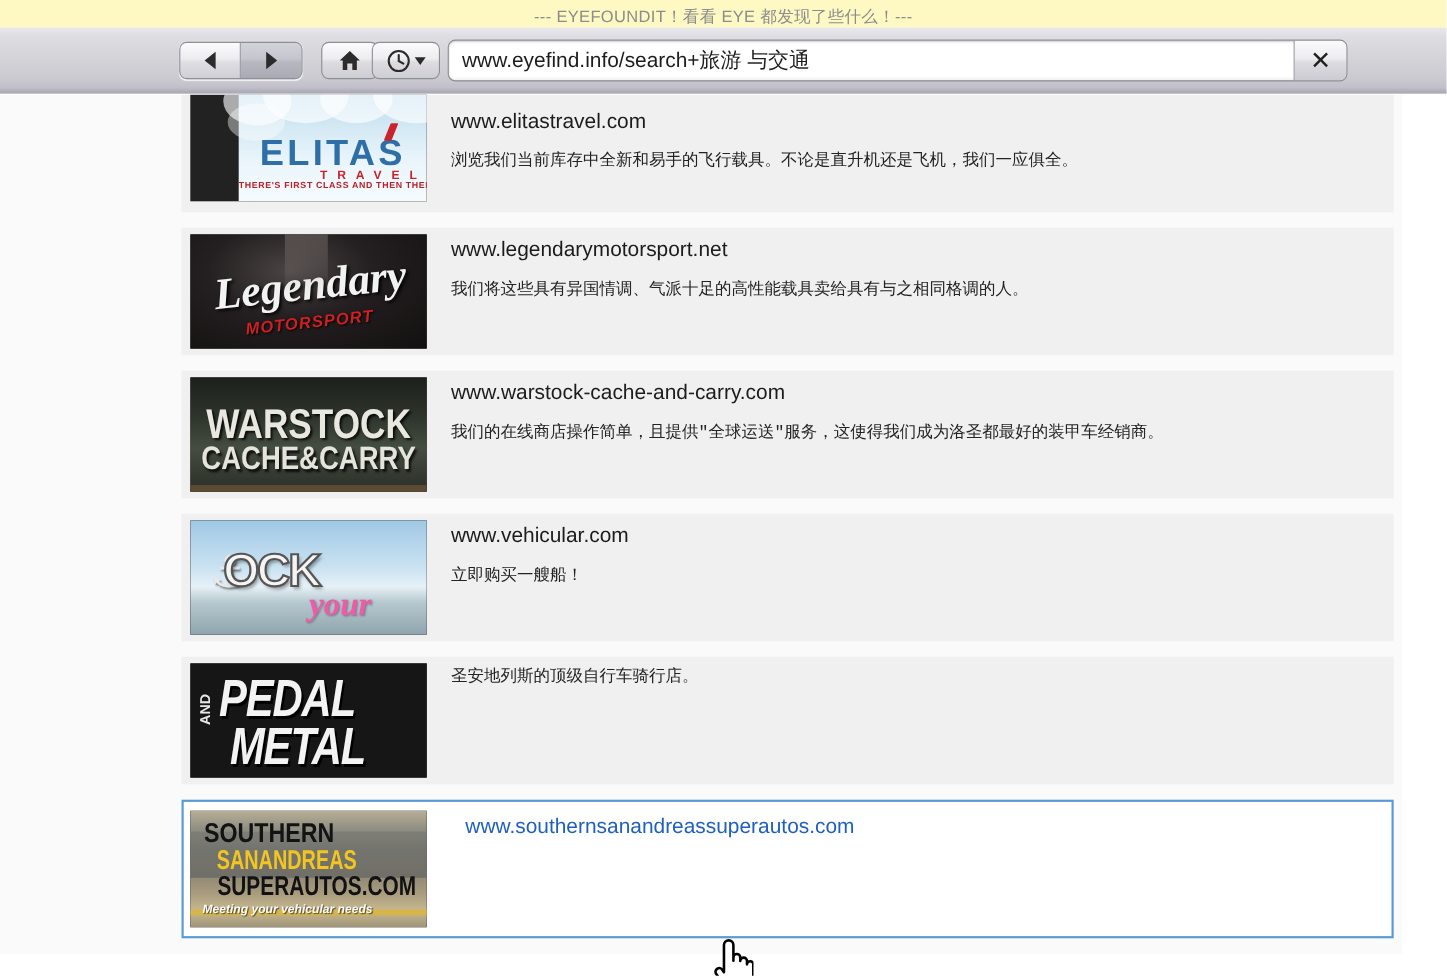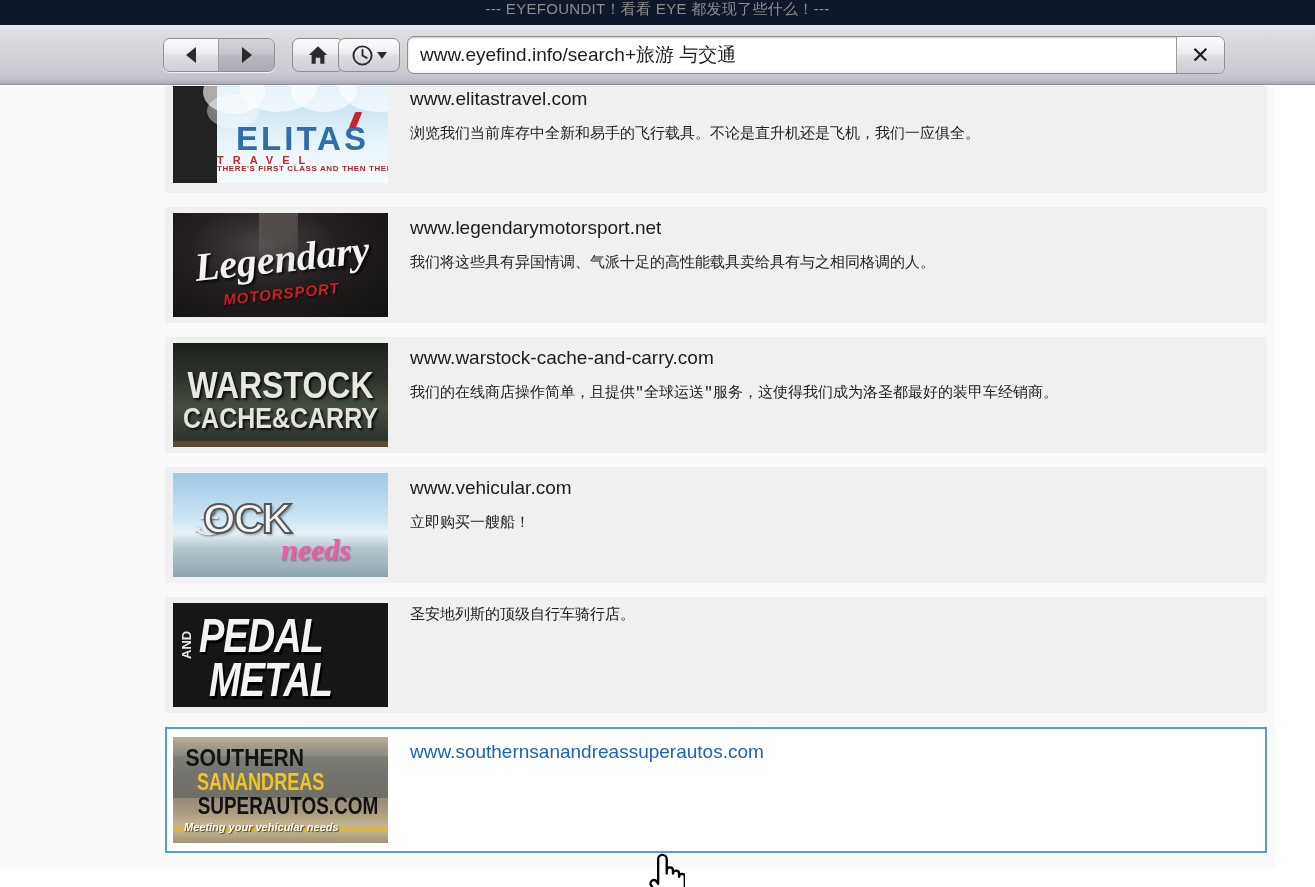--- a/index.html
+++ b/index.html
@@ -8,22 +8,22 @@
     width: 1315px; height: 887px;
     overflow: hidden;
     background: #ffffff;
     font-family: "Liberation Sans", "DejaVu Sans", sans-serif;
   }
 
   
   .titlebar {
     position: absolute; left: 0; top: 0;
     width: 1315px; height: 25px;
-    background: #0f172a;
-    display: flex; align-items: flex-start; justify-content: center;
+    background: #fef9c3;
+    display: flex; align-items: flex-end; justify-content: center;
   }
   .titlebar-text {
     color: #8c8c8c;
     font-size: 15px;
     letter-spacing: 0.3px;
     white-space: nowrap;
   }
 
   
   .toolbar {
@@ -138,28 +138,28 @@
 
   .thumb {
     position: relative;
     flex: 0 0 215px;
     height: 104px;
     margin: 6px 0 0 8px;
     overflow: hidden;
     background: #222;
   }
   .result.first .thumb { height: 97px; margin-top: 0; }
-  .result.selected .thumb { margin: 8px 0 0 6px; height: 106px; text-decoration: underline; }
+  .result.selected .thumb { margin: 8px 13px 0 6px; height: 106px; text-decoration: underline; }
 
   .rtext {
     flex: 1 1 auto;
     padding-left: 22px;
     padding-top: 8px;
   }
-  .result.first .rtext { padding-top: 0; }
+  .result.first .rtext { padding-top: 12px; }
   .result.selected .rtext { padding-top: 10px; }
 
   .rurl {
     font-size: 19px;
     color: #1c1c1c;
     line-height: 26px;
     margin-bottom: 12px;
     white-space: nowrap;
   }
   .rurl.link { color: #1f5fbf; }
@@ -190,21 +190,21 @@
     color: #2f6fa8;
   }
   .elitas-accent {
     position: absolute; left: 135px; top: 26px;
     width: 7px; height: 16px; background: #c9232c;
     transform: skewX(-22deg);
     border-radius: 1px;
   }
   .elitas-travel {
     position: absolute; left: 0; right: 0; top: 68px;
-    text-align: left;
+    text-align: right;
     font-size: 11px; font-weight: bold; letter-spacing: 9px;
     color: #c9232c;
   }
   .elitas-tag {
     position: absolute; left: 0; right: 0; bottom: 10px;
     text-align: center;
     font-size: 8px; font-weight: bold; letter-spacing: 0.6px;
     color: #b8202a;
     white-space: nowrap;
   }
@@ -442,21 +442,21 @@
           <div class="rurl">www.warstock-cache-and-carry.com</div>
           <div class="rdesc">我们的在线商店操作简单，且提供"全球运送"服务，这使得我们成为洛圣都最好的装甲车经销商。</div>
         </div>
       </div>
 
       <div class="result">
         <div class="thumb">
           <div class="logo lg-dock">
             <span class="dock-anchor">⚓</span>
             <span class="dock-word">OCK</span>
-            <span class="dock-tease">needs</span>
+            <span class="dock-tease">your</span>
           </div>
         </div>
         <div class="rtext">
           <div class="rurl">www.vehicular.com</div>
           <div class="rdesc">立即购买一艘船！</div>
         </div>
       </div>
 
       <div class="result">
         <div class="thumb">

